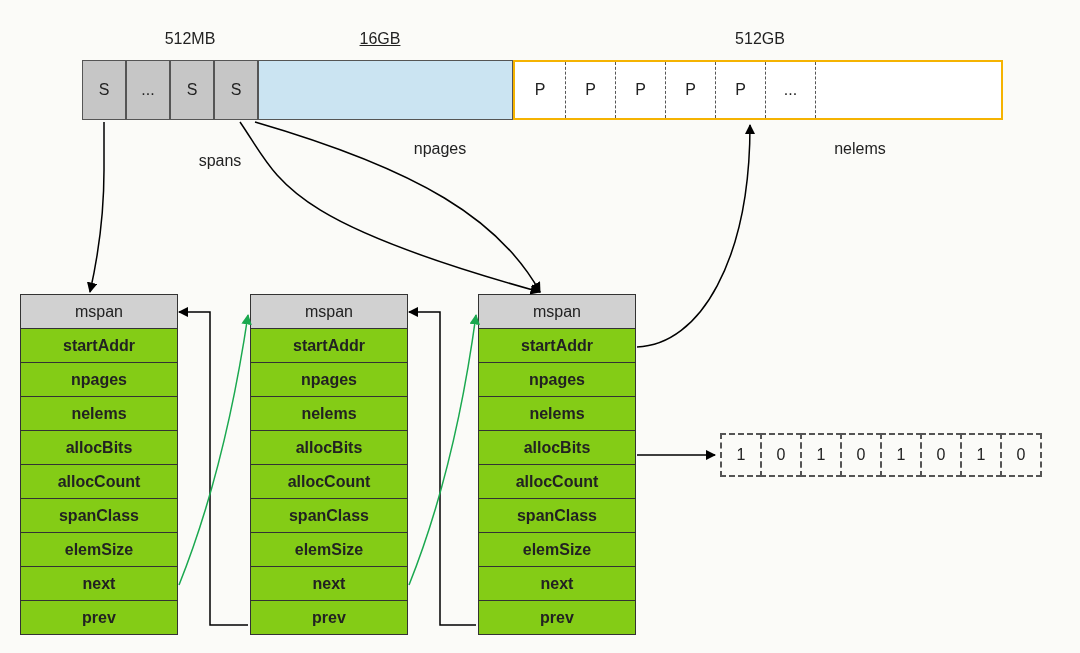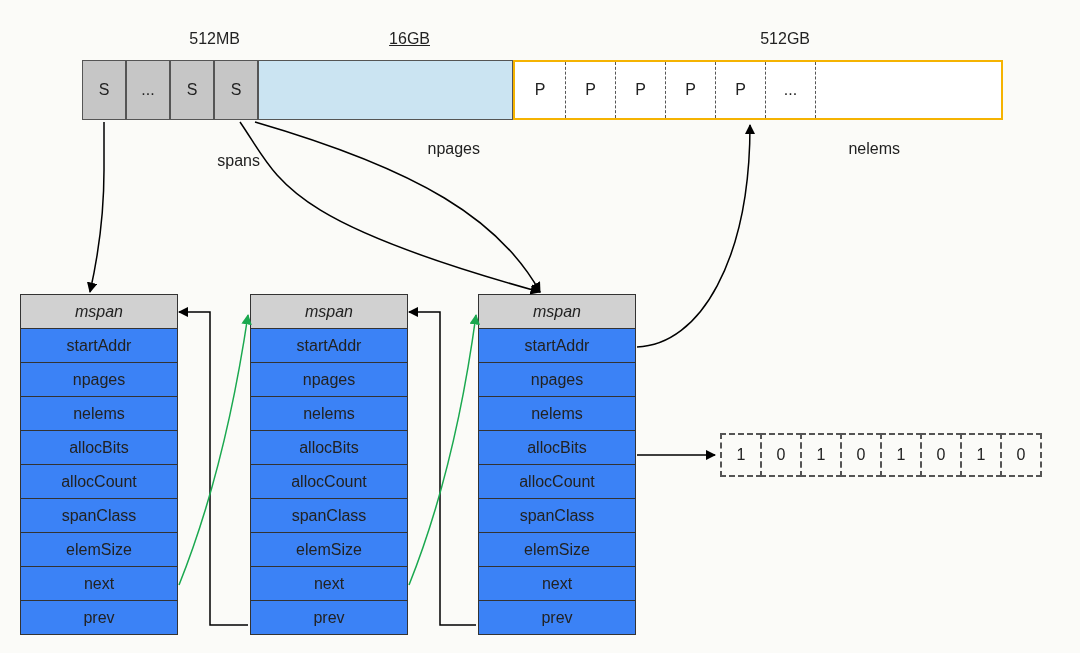--- a/index.html
+++ b/index.html
@@ -8,21 +8,21 @@
     background: #fbfbf8;
     margin: 0;
     padding: 0;
     width: 1080px;
     height: 653px;
     position: relative;
     color: #222;
   }
   .label {
     position: absolute;
-    text-align: right;
+    text-align: center;
   }
   .box {
     position: absolute;
     box-sizing: border-box;
     display: flex;
     align-items: center;
     justify-content: center;
   }
   .span-cell {
     border: 1px solid #555;
@@ -40,31 +40,31 @@
     border-left: 1px dashed #555;
   }
   
   .table {
     position: absolute;
     width: 158px;
   }
   .table .row {
     height: 35px;
     border: 1px solid #333;
-    background: #3b82f6;
+    background: #84cc16;
     display: flex;
     align-items: center;
     justify-content: center;
     margin-top: -1px;
     box-sizing: border-box;
+    font-weight: bold;
   }
   .table .row.header {
     background: #d1d1d1;
     font-weight: normal;
-    font-style: italic;
   }
   
   .bit {
     width: 42px;
     height: 44px;
     border: 2px dashed #555;
     display: flex;
     align-items: center;
     justify-content: center;
     margin-left: -2px;

